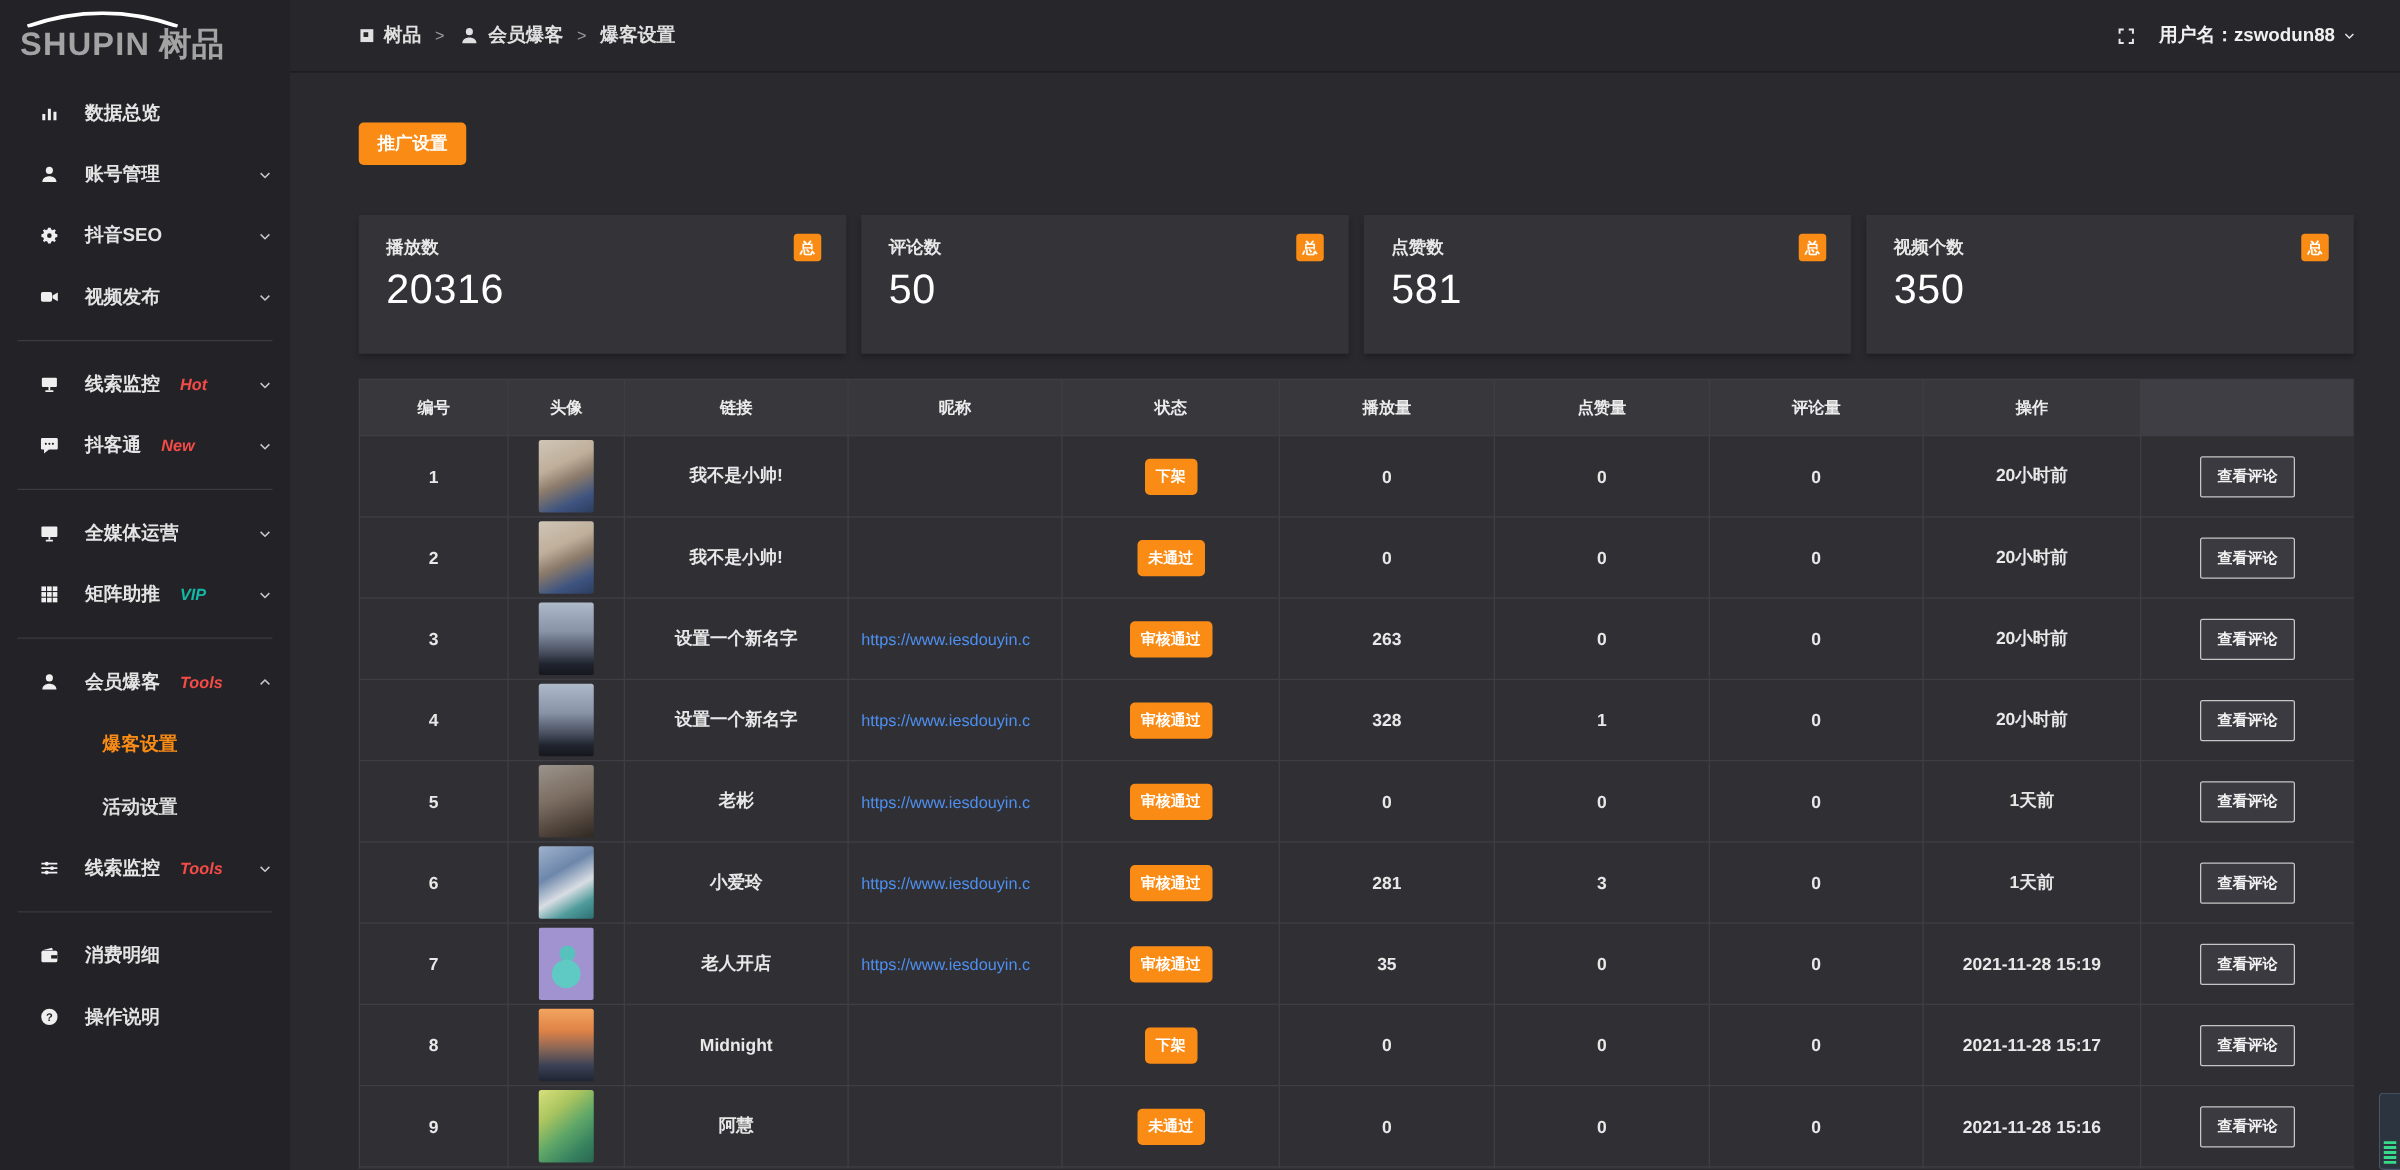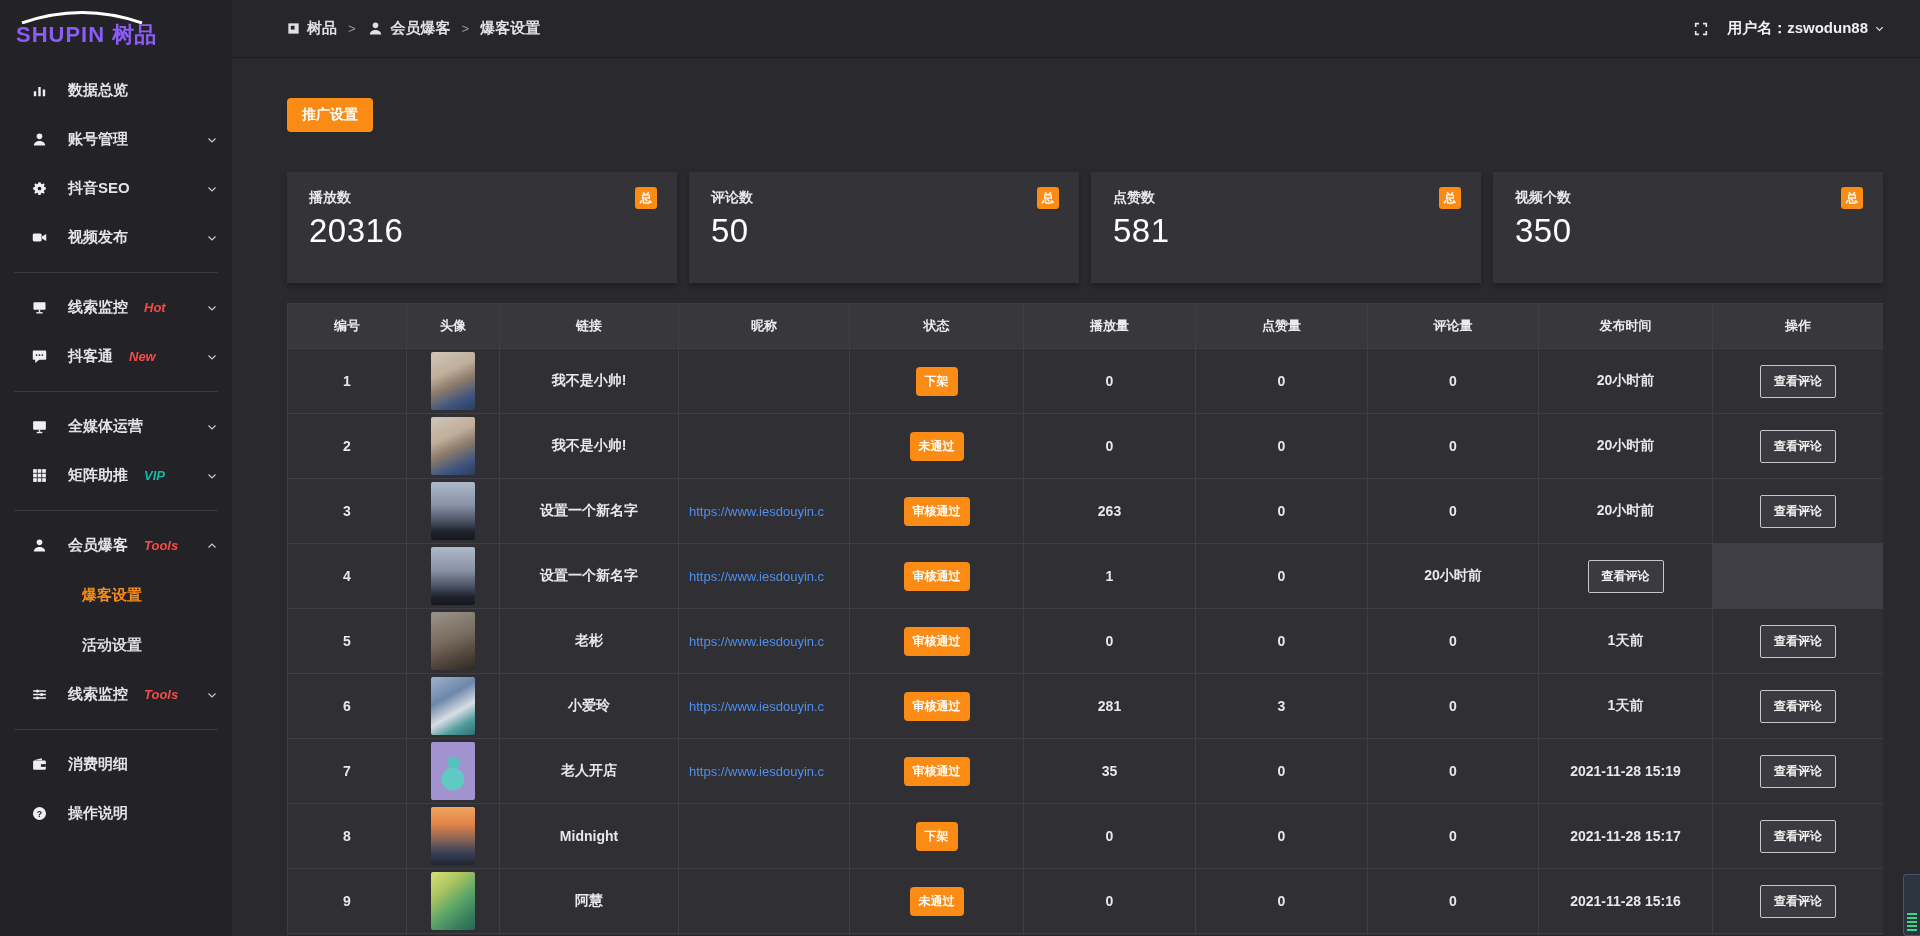--- a/index.html
+++ b/index.html
@@ -6,21 +6,21 @@
   body{
     width:1920px;height:936px;overflow:hidden;position:relative;
     background:#2a2a2e;color:#e6e6e6;
     font-family:"Liberation Sans","DejaVu Sans",sans-serif;
   }
   
   .sidebar{position:absolute;left:0;top:0;width:232px;height:936px;background:#232327;z-index:5;}
   .logo{height:58px;display:flex;align-items:center;padding-left:16px;}
   .logo-inner{position:relative;padding-top:12px;}
   .logo-arc{position:absolute;top:-1px;left:2px;}
-  .logo-text{display:flex;align-items:flex-start;font-size:22px;font-weight:900;color:#8b5cf6;letter-spacing:1px;line-height:1;}
+  .logo-text{display:flex;align-items:flex-start;font-size:26px;font-weight:900;color:#a3a3a3;letter-spacing:1px;line-height:1;}
   .logo-cn{margin-left:7px;letter-spacing:0;}
   .nav{padding-top:8px;}
   .nav-item{height:49px;display:flex;align-items:center;padding:0 14px 0 30px;cursor:pointer;font-size:15px;font-weight:600;color:#e4e4e4;}
   .nav-item .icn{width:18px;height:18px;margin-right:20px;color:#efefef;display:inline-flex;align-items:center;justify-content:center;flex:none;}
   .nav-badge{font-style:italic;font-weight:bold;font-size:13px;margin-left:16px;}
   .chev{margin-left:auto;color:#c9c9c9;display:inline-flex;}
   .nav-sub{height:50px;display:flex;align-items:center;padding-left:82px;font-size:15px;font-weight:600;color:#dedede;cursor:pointer;}
   .nav-sub.active{color:#fa8c16;}
   .nav-divider{height:1px;background:#3a3b3f;margin:10px 14px;}
   
@@ -334,21 +334,20 @@
   <div class="table">
     <div class="trow">
         <div class="th">编号</div>
         <div class="th">头像</div>
         <div class="th">链接</div>
         <div class="th">昵称</div>
         <div class="th">状态</div>
         <div class="th">播放量</div>
         <div class="th">点赞量</div>
         <div class="th">评论量</div>
-        <div class="th">发布时间</div>
         <div class="th">操作</div>
       </div>
   <div class="trow">
         <div class="td">1</div>
         <div class="td">
           <div class="avatar av-man-blonde"></div>
         </div>
         <div class="td">我不是小帅!</div>
         <div class="td"></div>
         <div class="td">
@@ -405,20 +404,21 @@
         <div class="td">
           <div class="avatar av-dusk-sky"></div>
         </div>
         <div class="td">设置一个新名字</div>
         <div class="td link-cell">
           <a class="link" href="#">https://www.iesdouyin.c</a>
         </div>
         <div class="td">
           <span class="status-badge">审核通过</span>
         </div>
+        <div class="td">328</div>
         <div class="td">1</div>
         <div class="td">0</div>
         <div class="td">20小时前</div>
         <div class="td">
           <button class="action-btn">查看评论</button>
         </div>
       </div>
       <div class="trow">
         <div class="td">5</div>
         <div class="td">

